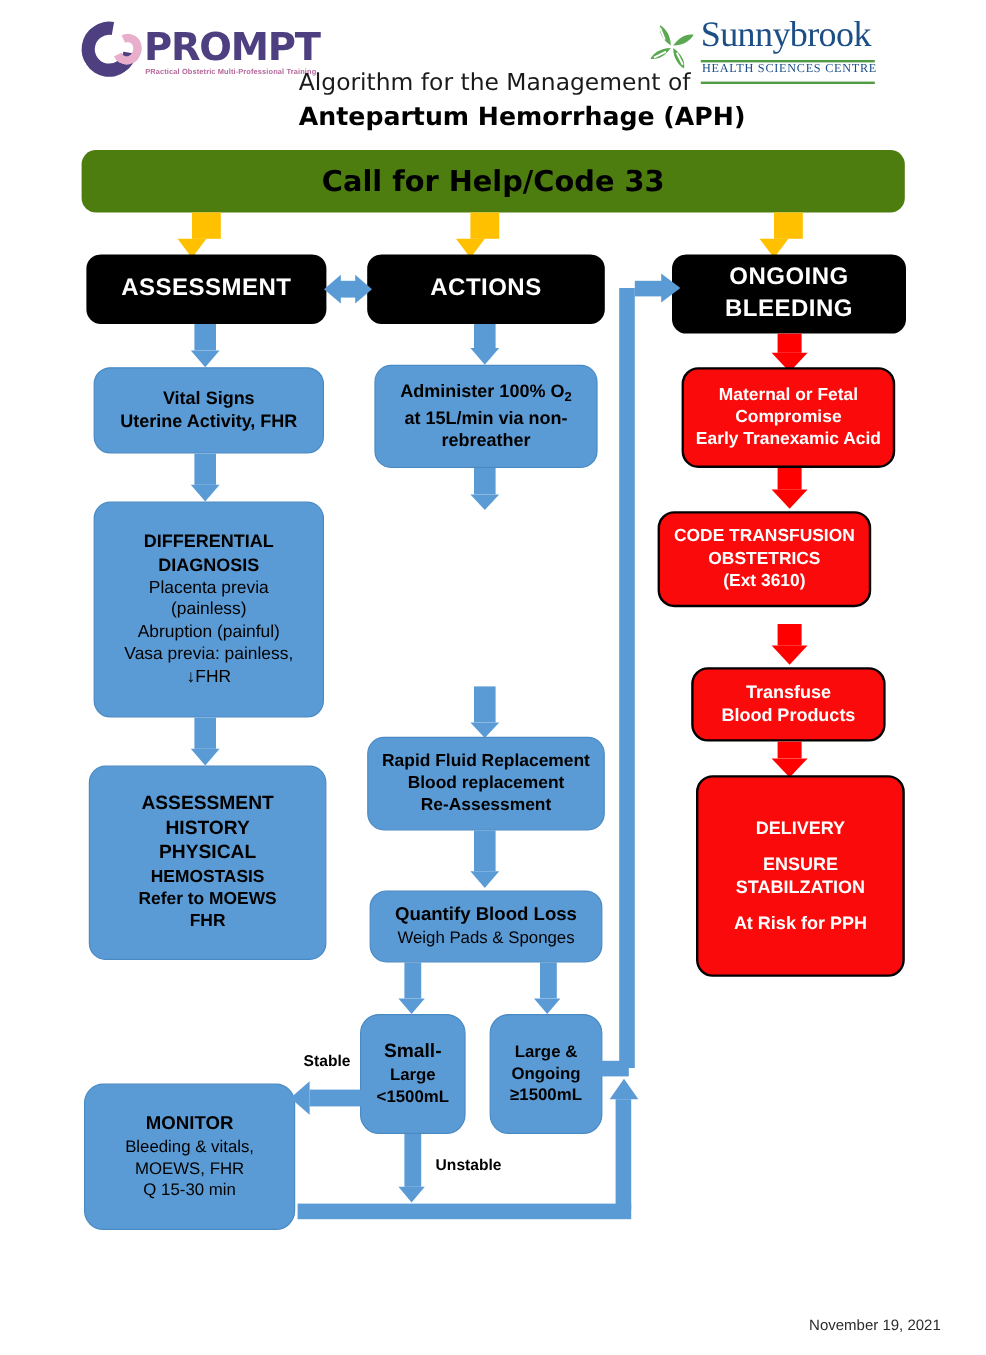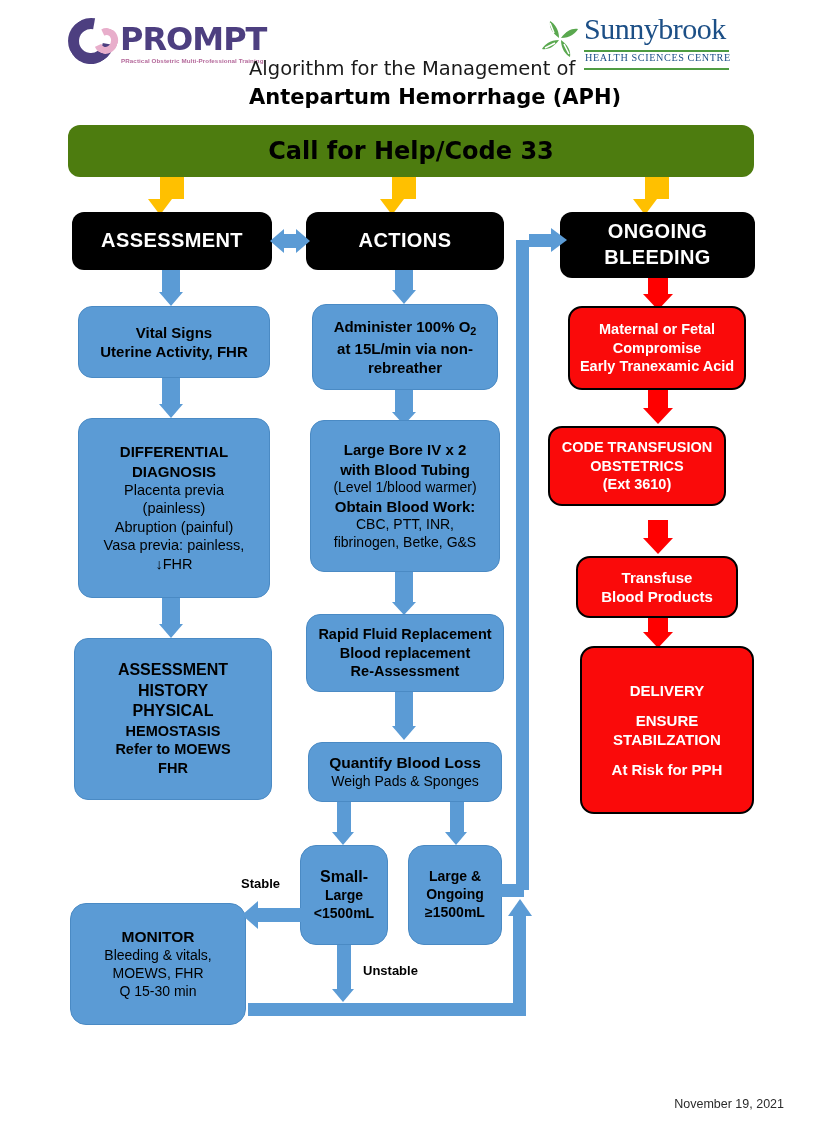--- a/index.html
+++ b/index.html
@@ -199,28 +199,20 @@
 
   <div class="node blue" id="b-node-0" style="left:312px;top:304px;width:186px;height:86px;">
       <div class="b" style="font-size: 15px;">Administer 100% O<span class="sub">2</span></div>
       <div class="b" style="font-size: 15px;">at 15L/min via non-</div>
       <div class="b" style="font-size: 15px;">rebreather</div>
     </div>
 
   <div class="seg" style="left:395px;top:390px;width:18px;height:22px;"></div>
   <div class="arrow-dn" style="left:392px;top:412px;border-top:13px solid #5b9bd5;"></div>
 
-  <div class="node blue" id="b-node-1" style="left:310px;top:420px;width:190px;height:152px;">
-      <div class="b" style="font-size: 15px;">Large Bore IV x 2</div>
-      <div class="b" style="font-size: 15px;">with Blood Tubing</div>
-      <div class="n" style="font-size: 14px;">(Level 1/blood warmer)</div>
-      <div class="b" style="font-size: 15px;">Obtain Blood Work:</div>
-      <div class="n" style="font-size: 14px;">CBC, PTT, INR,</div>
-      <div class="n" style="font-size: 14px;">fibrinogen, Betke, G&amp;S</div>
-    </div>
 
   <div class="seg" style="left:395px;top:572px;width:18px;height:30px;"></div>
   <div class="arrow-dn" style="left:392px;top:602px;border-top:13px solid #5b9bd5;"></div>
 
   <div class="node blue" id="b-node-2" style="left:306px;top:614px;width:198px;height:78px;">
       <div class="b" style="font-size: 14.5px;">Rapid Fluid Replacement</div>
       <div class="b" style="font-size: 14.5px;">Blood replacement</div>
       <div class="b" style="font-size: 14.5px;">Re-Assessment</div>
     </div>
 
@@ -290,21 +282,21 @@
 
   <div class="node blue" id="t-monitor" style="left:70px;top:903px;width:176px;height:122px;border-radius:16px;font-size:14px;">
       <div class="b" style="font-size: 15.5px;">MONITOR</div>
       <div class="n" style="font-size: 14px;">Bleeding &amp; vitals,</div>
       <div class="n" style="font-size: 14px;">MOEWS, FHR</div>
       <div class="n" style="font-size: 14px;">Q 15-30 min</div>
     </div>
 
   <div class="seg" style="left:258px;top:908px;width:46px;height:14px;"></div>
   <div class="arrow-lt" style="left:242px;top:901px;border-right:16px solid #5b9bd5;border-top-width:14px;border-bottom-width:14px;"></div>
-  <div class="lbl" style="left:241px;top:876px;">Stable</div>
+  <div class="lbl" style="left:253px;top:876px;">Stable</div>
 
   <div class="seg" style="left:337px;top:945px;width:14px;height:44px;"></div>
   <div class="arrow-dn" style="left:332px;top:989px;border-top:13px solid #5b9bd5;border-left-width:11px;border-right-width:11px;"></div>
   <div class="lbl" style="left:363px;top:963px;">Unstable</div>
 
   <div class="seg" style="left:248px;top:1003px;width:278px;height:13px;"></div>
   <div class="seg" style="left:513px;top:916px;width:13px;height:92px;"></div>
   <div class="arrow-up" style="left:508px;top:899px;border-bottom:17px solid #5b9bd5;border-left-width:12px;border-right-width:12px;"></div>
 
   <div class="seg" style="left:500px;top:884px;width:24px;height:13px;"></div>

